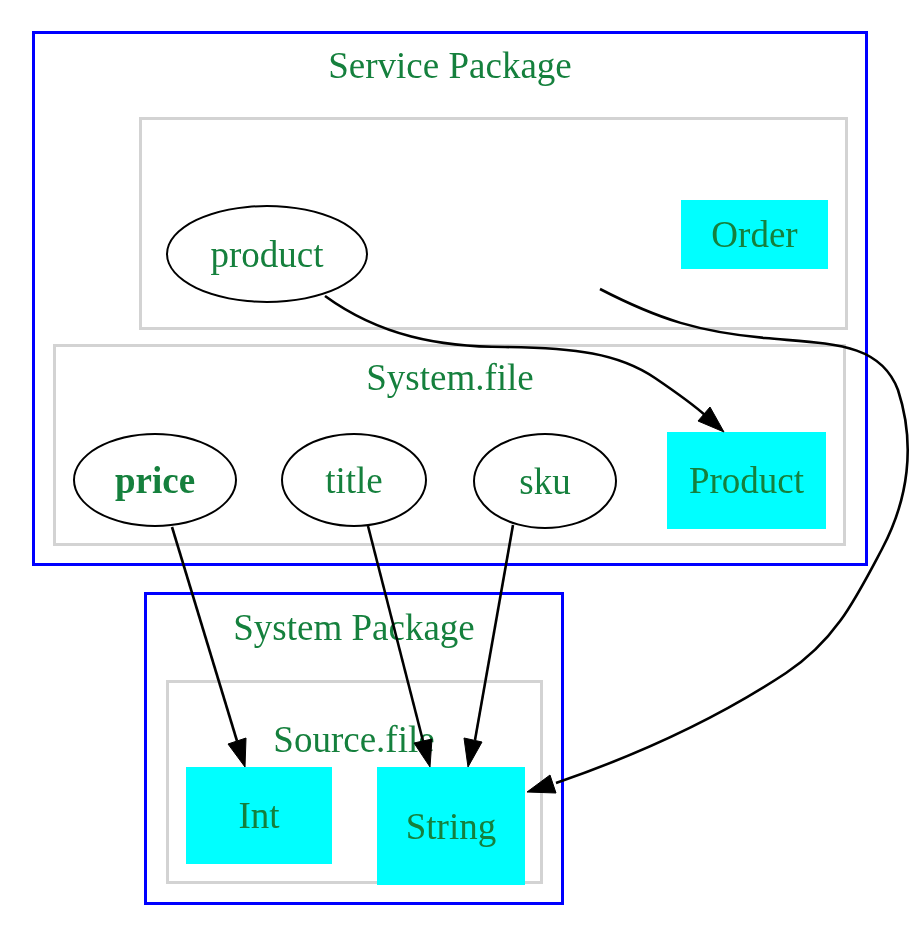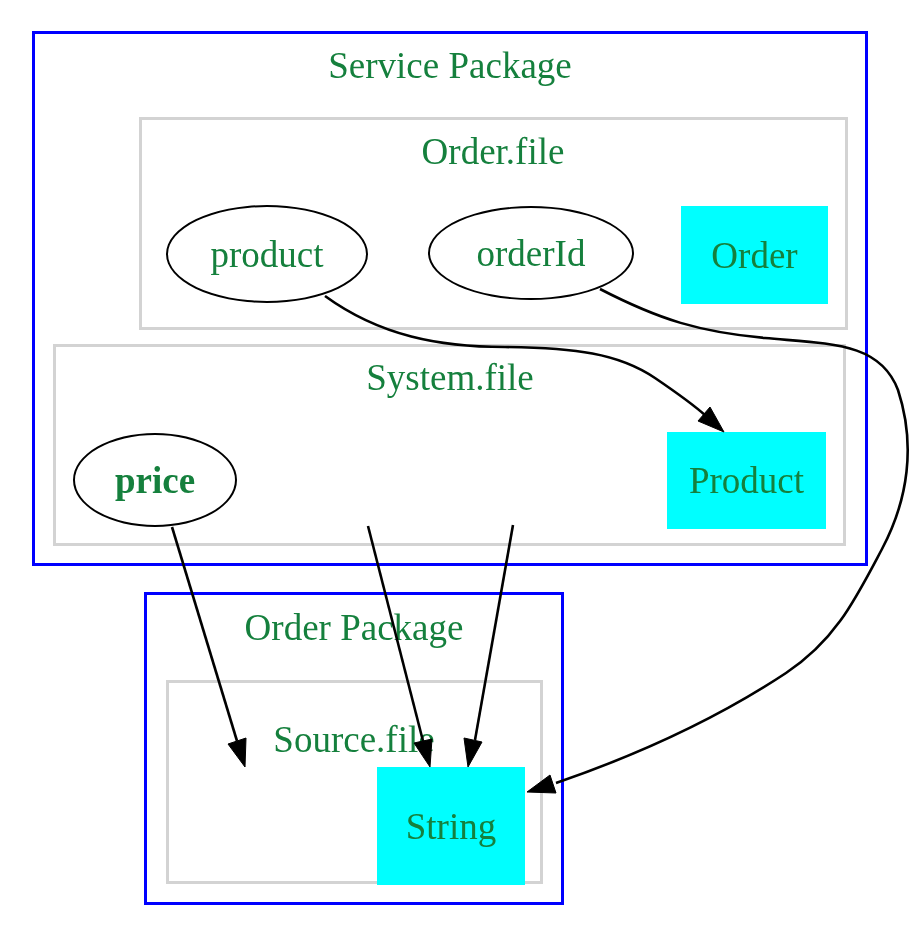--- a/index.html
+++ b/index.html
@@ -28,48 +28,53 @@
 </style>
 </head>
 <body>
 
 <div id="canvas">
 
   <div class="cluster package" style="left:32px;top:31px;width:836px;height:535px;"></div>
   <div class="cluster-label" style="left:450px;top:46px;">Service Package</div>
 
   <div class="cluster file" style="left:139px;top:117px;width:709px;height:213px;"></div>
-  <div class="cluster-label" style="left:493px;top:132px;">Order.file</div>
 
   <div class="cluster file" style="left:53px;top:344px;width:793px;height:202px;"></div>
   <div class="cluster-label" style="left:450px;top:358px;">System.file</div>
 
   <div class="cluster package" style="left:144px;top:592px;width:420px;height:313px;"></div>
-  <div class="cluster-label" style="left:354px;top:608px;">Order Package</div>
+  <div class="cluster-label" style="left:354px;top:608px;">System Package</div>
 
   <div class="cluster file" style="left:166px;top:680px;width:377px;height:204px;"></div>
   <div class="cluster-label" style="left:354px;top:720px;">Source.file</div>
 
   <div class="node ellipse" style="left:166px;top:205px;width:202px;height:98px;">
     <span>product</span>
   </div>
-  <div class="node ellipse" style="left:428px;top:206px;width:206px;height:94px;">
-    <span>orderId</span>
-  </div>
-  <div class="node box" style="left:681px;top:206px;width:147px;height:98px;">
+  <div class="node box" style="left:681px;top:200px;width:147px;height:69px;">
     <span>Order</span>
   </div>
 
   <div class="node ellipse" style="left:73px;top:433px;width:164px;height:94px;font-weight:bold;">
     <span>price</span>
   </div>
+  <div class="node ellipse" style="left:281px;top:433px;width:146px;height:94px;">
+    <span>title</span>
+  </div>
+  <div class="node ellipse" style="left:473px;top:433px;width:144px;height:96px;">
+    <span>sku</span>
+  </div>
   <div class="node box" style="left:667px;top:432px;width:159px;height:97px;">
     <span>Product</span>
   </div>
 
+  <div class="node box" style="left:186px;top:767px;width:146px;height:97px;">
+    <span>Int</span>
+  </div>
   <div class="node box" style="left:377px;top:767px;width:148px;height:118px;">
     <span>String</span>
   </div>
 
   <svg id="edge-layer" width="914" height="938" viewBox="0 0 914 938">
     <g>
       <path d="M 325,296 C 380,336 440,347 505,347 C 575,348 618,353 655,378 C 680,395 695,406 706,416"></path>
       <polygon points="724,432 698,421 710,407"></polygon>
     </g>
     <g>

